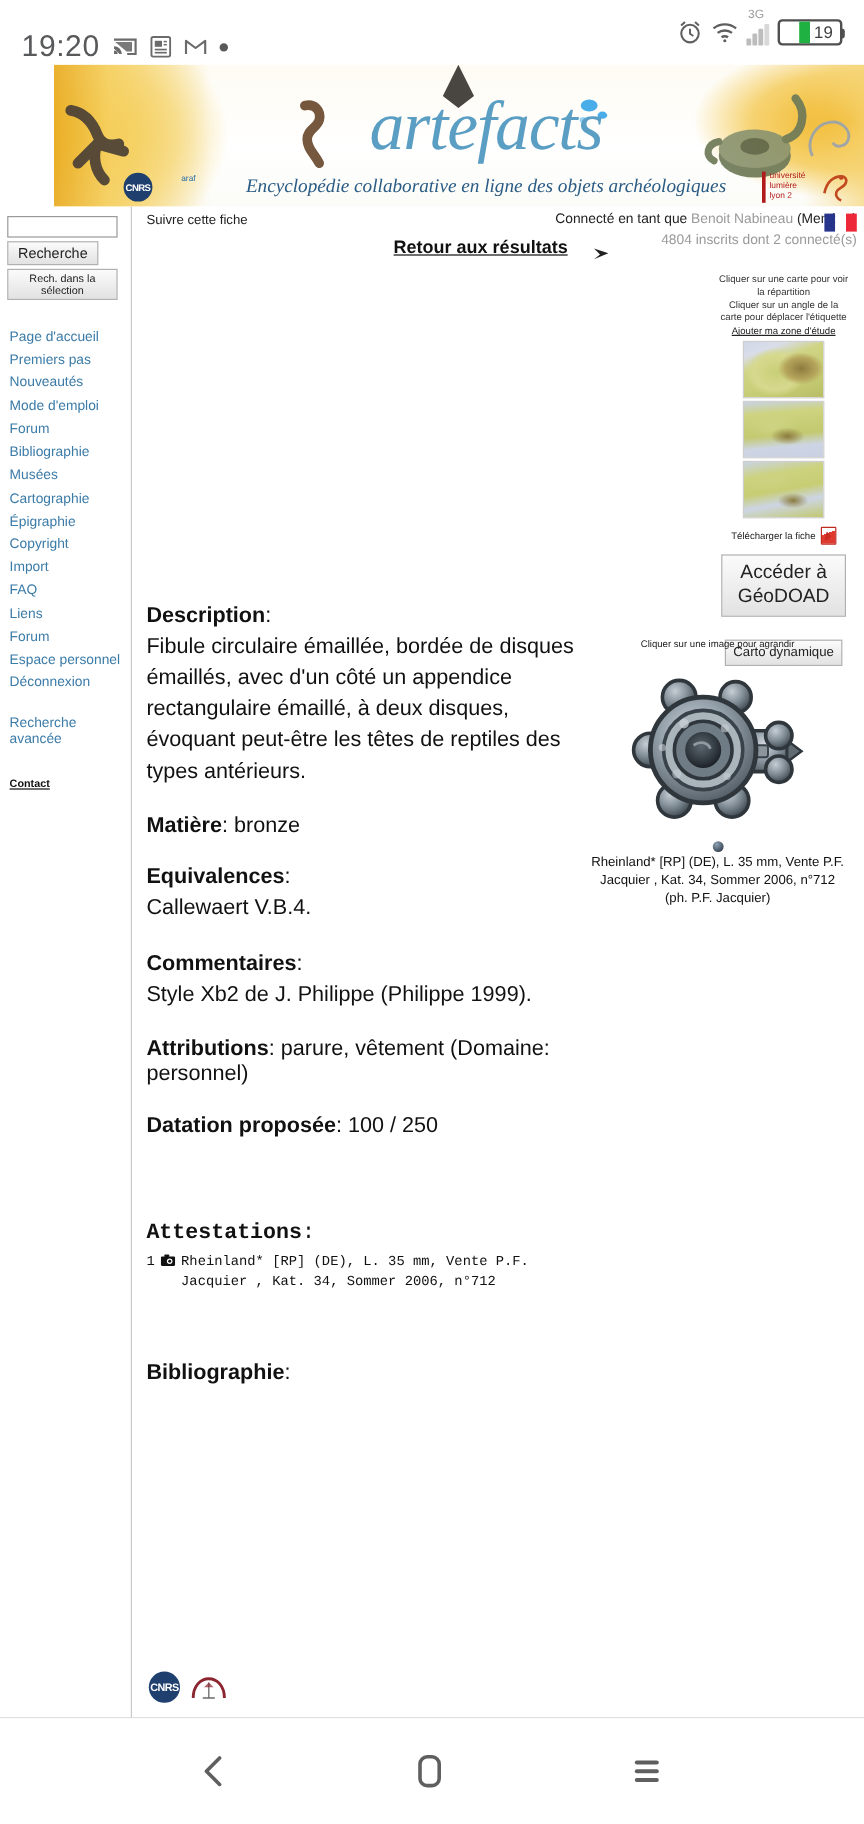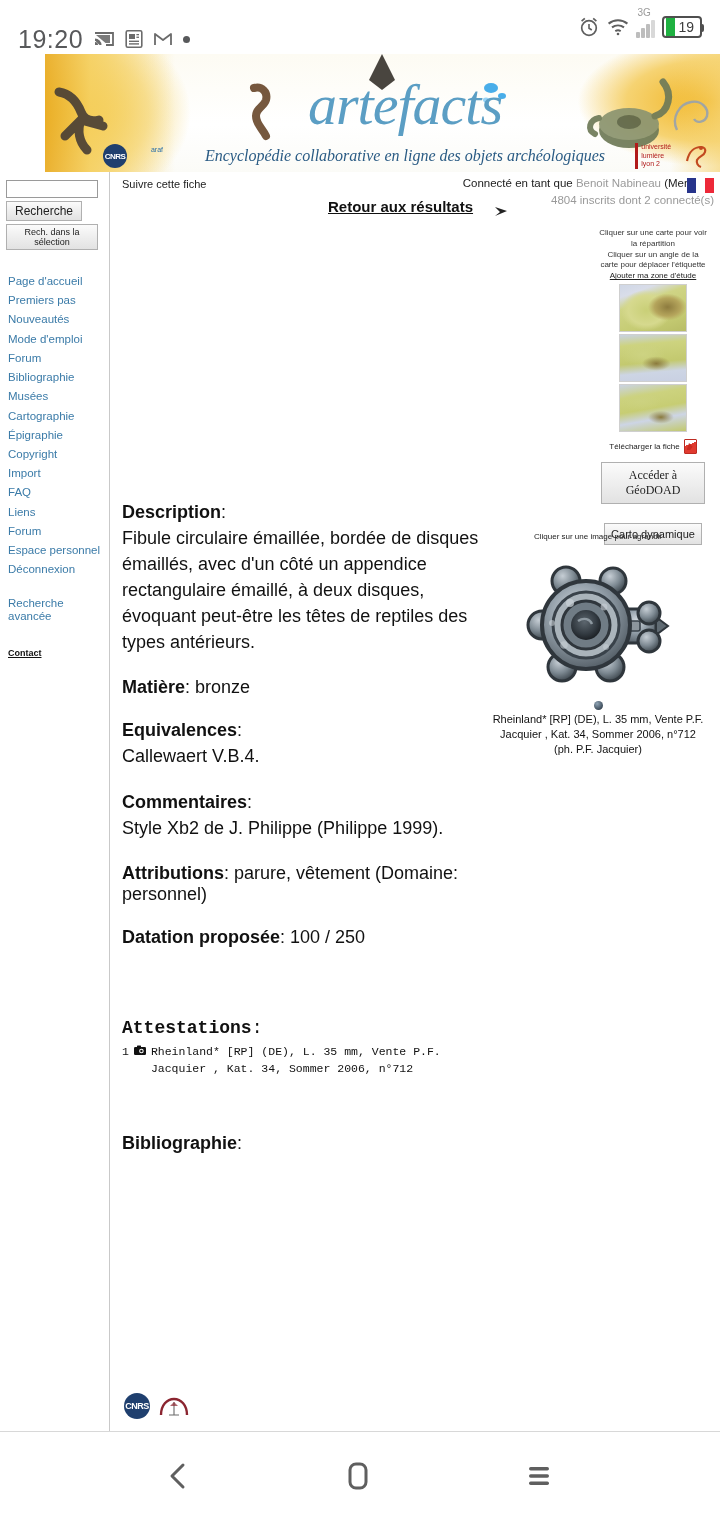--- a/index.html
+++ b/index.html
@@ -69,21 +69,21 @@
   .bar.b1 { height: 6px; }
   .bar.b2 { height: 10px; }
   .bar.b3 { height: 14px; }
   .bar.b4 { height: 18px; background:#d8d8d8; }
   .battery {
     display: flex;
     align-items: center;
     border: 2px solid #4f4f4f;
     border-radius: 4px;
     height: 22px;
-    padding: 0 3px 0 0;
+    padding: 0 3px 0 14px;
     position: relative;
     box-sizing: border-box;
   }
   .battery:after {
     content: "";
     position: absolute;
     right: -4px; top: 6px;
     width: 3px; height: 8px;
     background: #4f4f4f;
     border-radius: 0 2px 2px 0;
@@ -440,24 +440,23 @@
   .pdf-icon:after {
     content: "";
     position: absolute; left: 2px; top: 3px;
     width: 6px; height: 7px;
     background: #c92b20;
     clip-path: polygon(0 100%, 40% 0, 100% 55%, 60% 100%);
   }
   .btn-geodoad {
     margin: 8px auto 0;
     width: 104px;
-    font-size: 12px;
+    font-size: 16px;
     line-height: 1.25;
     padding: 5px 2px;
-    font-family: Liberation Serif, serif;
   }
   .btn-carto {
     margin: 19px auto 0;
     width: 98px;
     font-size: 11px;
     padding: 4px 2px;
   }
 
   
   .photo-block {

